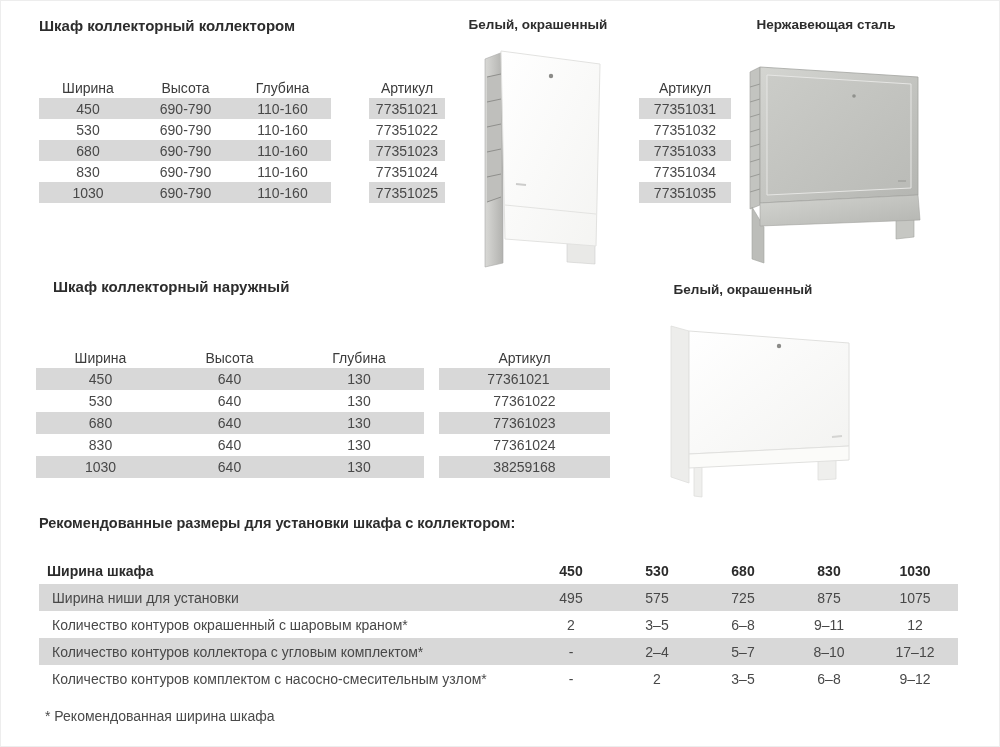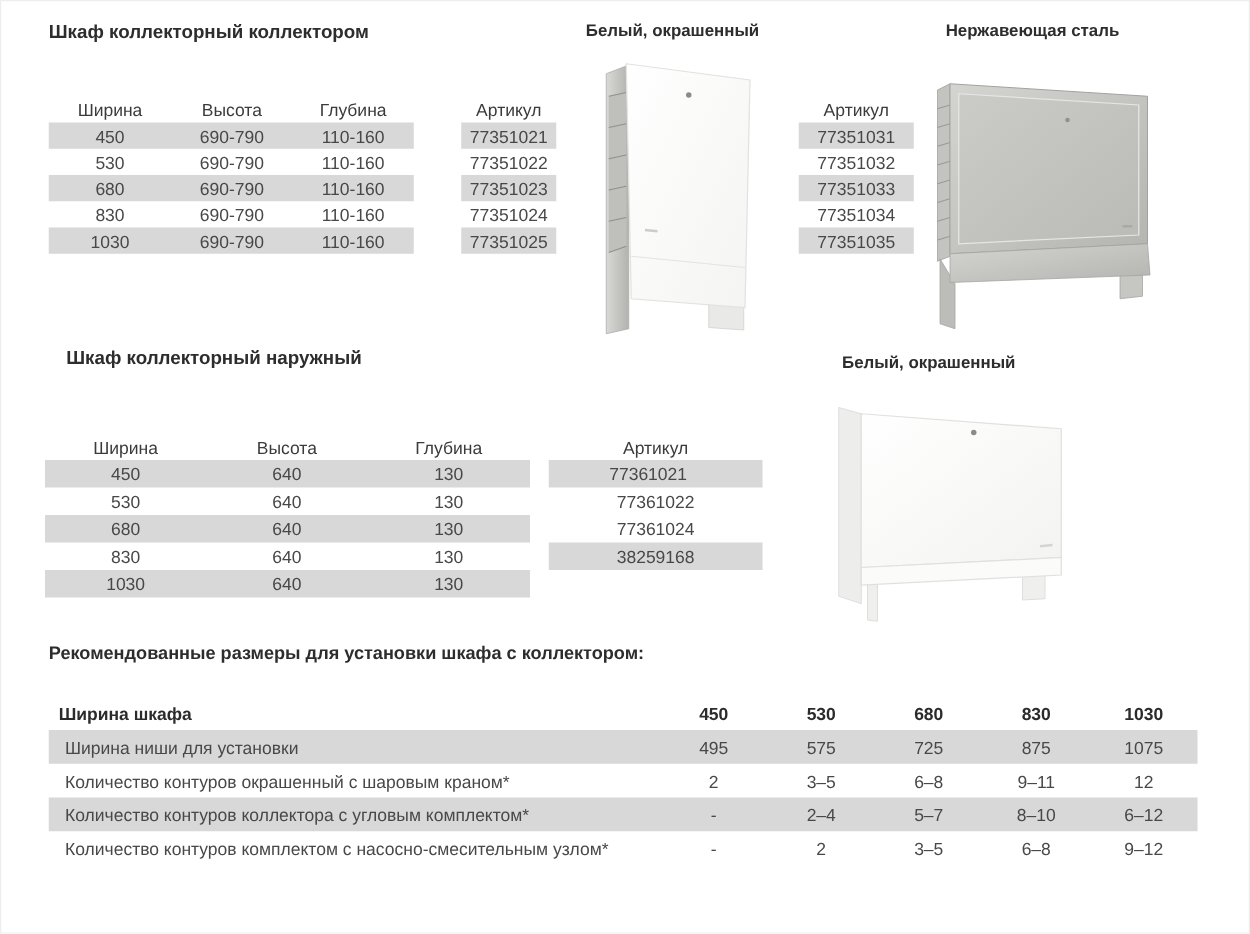--- a/index.html
+++ b/index.html
@@ -224,20 +224,23 @@
   <div class="grid t2" id="t2-art">
       <div class="grow hrow">
         <div class="gcell" style="width: 171px;">Артикул</div>
       </div>
       <div class="grow brow shaded">
         <div class="gcell" style="width: 159px;">77361021</div>
       </div>
       <div class="grow brow">
         <div class="gcell" style="width: 171px;">77361022</div>
       </div>
+      <div class="grow brow shaded">
+        <div class="gcell" style="width: 171px;">77361023</div>
+      </div>
       <div class="grow brow">
         <div class="gcell" style="width: 171px;">77361024</div>
       </div>
       <div class="grow brow shaded">
         <div class="gcell" style="width: 171px;">38259168</div>
       </div>
     </div>
 
   <svg class="cab" id="cab-external" width="215" height="198" viewBox="0 0 215 198">
     <defs>
@@ -281,26 +284,27 @@
         <div class="gcell" style="width: 86px;">6–8</div>
         <div class="gcell" style="width: 86px;">9–11</div>
         <div class="gcell" style="width: 86px;">12</div>
       </div>
       <div class="grow brow shaded">
         <div class="gcell" style="width: 489px;">Количество контуров коллектора с угловым комплектом*</div>
         <div class="gcell" style="width: 86px;">-</div>
         <div class="gcell" style="width: 86px;">2–4</div>
         <div class="gcell" style="width: 86px;">5–7</div>
         <div class="gcell" style="width: 86px;">8–10</div>
-        <div class="gcell" style="width: 86px;">6–12</div>
+        <div class="gcell" style="width: 86px;">17–12</div>
       </div>
       <div class="grow brow">
         <div class="gcell" style="width: 489px;">Количество контуров комплектом с насосно-смесительным узлом*</div>
         <div class="gcell" style="width: 86px;">-</div>
         <div class="gcell" style="width: 86px;">2</div>
         <div class="gcell" style="width: 86px;">3–5</div>
         <div class="gcell" style="width: 86px;">6–8</div>
         <div class="gcell" style="width: 86px;">9–12</div>
       </div>
     </div>
 
+  <div class="footnote">* Рекомендованная ширина шкафа</div>
 
 </div>
 
 </body></html>

